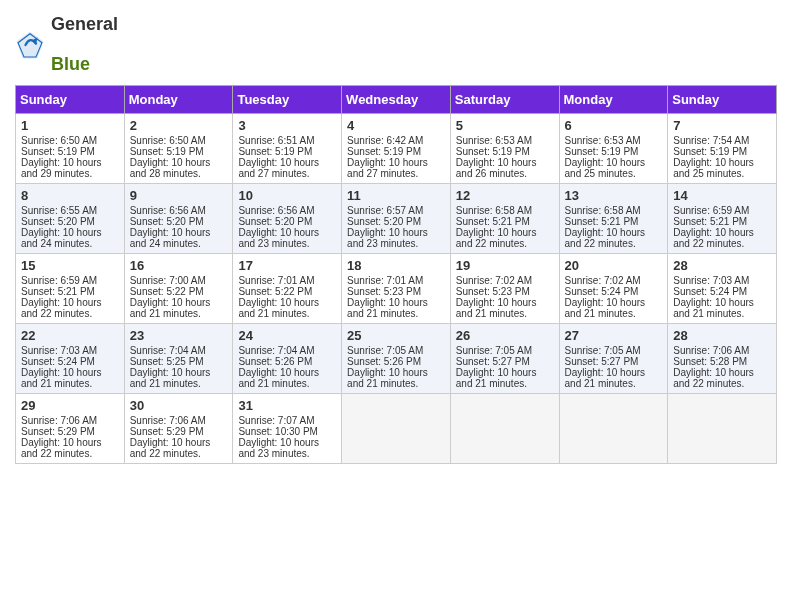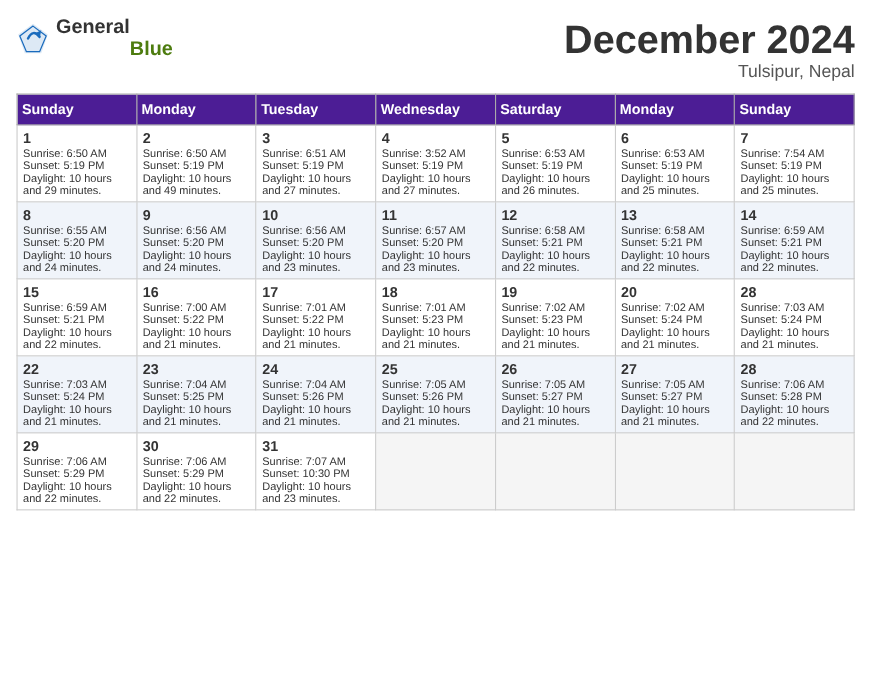--- a/index.html
+++ b/index.html
@@ -16,21 +16,21 @@
       align-items: flex-start;
       margin-bottom: 10px;
     }
     .logo {
       display: flex;
       align-items: center;
       gap: 6px;
     }
     .logo-text {
       display: flex;
-      flex-direction: row;
+      flex-direction: column;
       line-height: 1.1;
     }
     .logo-icon {
       width: 30px;
       height: 30px;
     }
     .title-area {
       text-align: right;
     }
     .month-title {
@@ -40,21 +40,21 @@
     }
     .location {
       font-size: 16px;
       color: #555;
     }
     .calendar {
       width: 100%;
       border-collapse: collapse;
     }
     .calendar th {
-      background: #4c1d95;
+      background: #6d28d9;
       color: #fff;
       font-size: 13px;
       font-weight: bold;
       padding: 6px 4px;
       text-align: left;
       border: 1px solid #aaa;
     }
     .calendar td {
       border: 1px solid #ccc;
       vertical-align: top;
@@ -88,24 +88,20 @@
       <polygon points="20,2 38,15 30,38 10,38 2,15" fill="#1a6bbd" opacity="0.15"></polygon>
       <polygon points="20,5 36,17 28,36 12,36 4,17" fill="none" stroke="#1a6bbd" stroke-width="1.5"></polygon>
       <path d="M14,20 Q20,8 28,18" fill="none" stroke="#1a6bbd" stroke-width="3" stroke-linecap="round"></path>
       <path d="M22,14 L30,10 L28,20" fill="#1a6bbd"></path>
     </svg>
     <div class="logo-text">
       <span style="font-size:18px;font-weight:bold;color:#333;">General</span>
       <span style="font-size:18px;font-weight:bold;color:#4d7c0f;margin-top:20px;">Blue</span>
     </div>
   </div>
-  <div class="title-area">
-    <div class="month-title">December 2024</div>
-    <div class="location">Tulsipur, Nepal</div>
-  </div>
 </div>
 
 <table class="calendar">
   <thead>
     <tr>
       <th>Sunday</th>
       <th>Monday</th>
       <th>Tuesday</th>
       <th>Wednesday</th>
       <th>Saturday</th>
@@ -120,32 +116,32 @@
           <div>Sunrise: 6:50 AM</div>
           <div>Sunset: 5:19 PM</div>
           <div>Daylight: 10 hours</div>
           <div>and 29 minutes.</div>
         </td>
         <td>
           <span class="day-num">2</span>
           <div>Sunrise: 6:50 AM</div>
           <div>Sunset: 5:19 PM</div>
           <div>Daylight: 10 hours</div>
-          <div>and 49 minutes.</div>
+          <div>and 28 minutes.</div>
         </td>
         <td>
           <span class="day-num">3</span>
           <div>Sunrise: 6:51 AM</div>
           <div>Sunset: 5:19 PM</div>
           <div>Daylight: 10 hours</div>
           <div>and 27 minutes.</div>
         </td>
         <td>
           <span class="day-num">4</span>
-          <div>Sunrise: 3:52 AM</div>
+          <div>Sunrise: 6:42 AM</div>
           <div>Sunset: 5:19 PM</div>
           <div>Daylight: 10 hours</div>
           <div>and 27 minutes.</div>
         </td>
         <td>
           <span class="day-num">5</span>
           <div>Sunrise: 6:53 AM</div>
           <div>Sunset: 5:19 PM</div>
           <div>Daylight: 10 hours</div>
           <div>and 26 minutes.</div>

